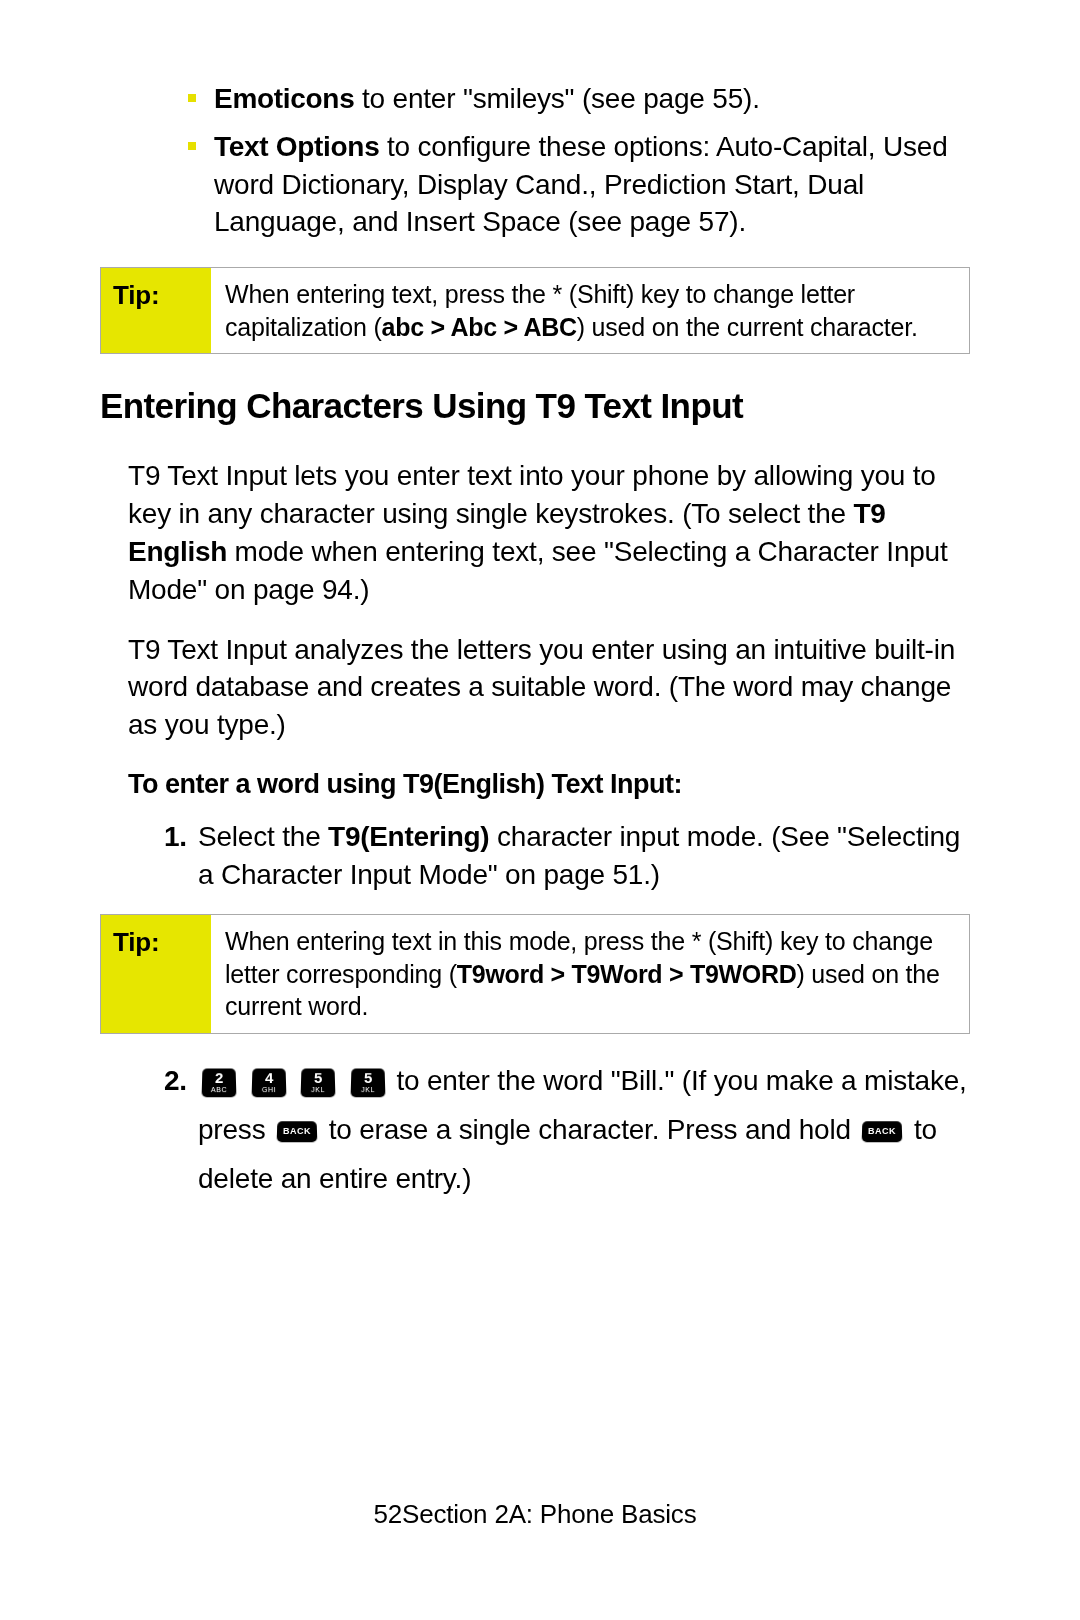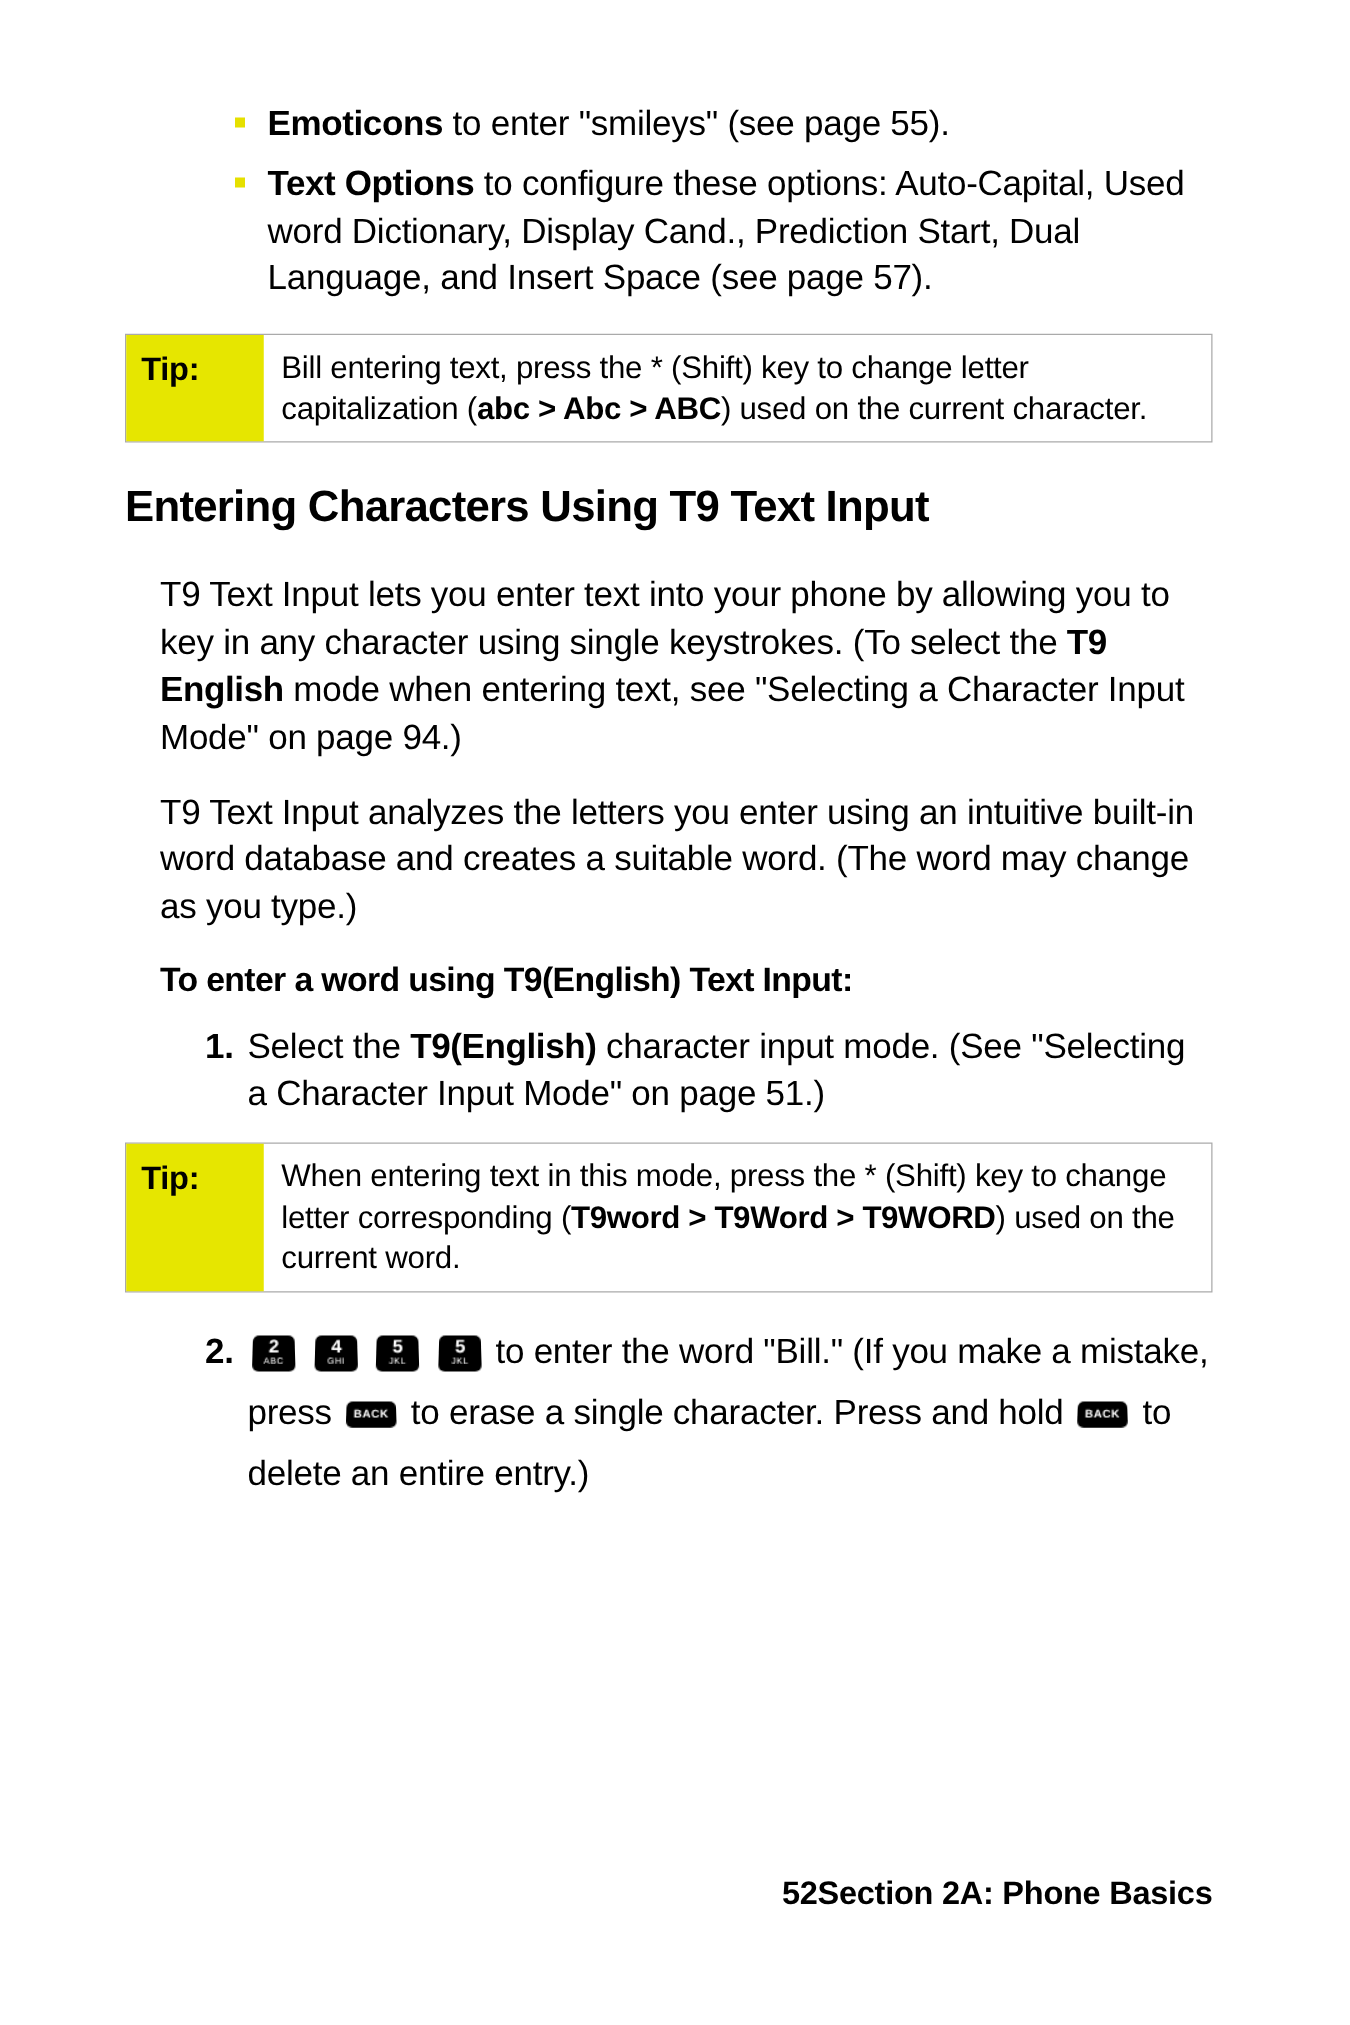--- a/index.html
+++ b/index.html
@@ -92,22 +92,22 @@
     left: 0;
     top: 0;
     font-weight: 700;
   }
   .footer {
     position: absolute;
     bottom: 90px;
     left: 100px;
     right: 110px;
     display: flex;
-    justify-content: flex-end;
-    font-weight: 700;
+    justify-content: center;
+    font-weight: 400;
     font-size: 26px;
     letter-spacing: -0.2px;
   }
   .keyicon {
     display: inline-block;
     background: #000;
     color: #fff;
     border-radius: 5px;
     padding: 2px 4px 4px 4px;
     margin: 0 4px;
@@ -153,38 +153,38 @@
         <span class="bold">Emoticons</span><span> to enter "smileys" (see page 55).</span>
       </div>
       <div class="sub-bullet">
         <span class="bold">Text Options</span><span> to configure these options: Auto-Capital, Used word Dictionary, Display Cand., Prediction Start, Dual Language, and Insert Space (see page 57).</span>
       </div>
     </div>
 
     <div class="tipbox">
       <div class="label">Tip:</div>
       <div class="tipbody">
-        <span>Bill entering text, press the * (Shift) key to change letter capitalization (</span><span class="bold">abc &gt; Abc &gt; ABC</span><span>) used on the current character.</span>
+        <span>When entering text, press the * (Shift) key to change letter capitalization (</span><span class="bold">abc &gt; Abc &gt; ABC</span><span>) used on the current character.</span>
       </div>
     </div>
 
     <h2 class="section">Entering Characters Using T9 Text Input</h2>
 
     <p class="para">
       <span>T9 Text Input lets you enter text into your phone by allowing you to key in any character using single keystrokes. (To select the </span><span class="bold">T9 English</span><span> mode when entering text, see "Selecting a Character Input Mode" on page 94.)</span>
     </p>
 
     <p class="para">T9 Text Input analyzes the letters you enter using an intuitive built-in word database and creates a suitable word. (The word may change as you type.)</p>
 
     <p class="substep-head">To enter a word using T9(English) Text Input:</p>
 
     <ol class="ol">
       <li>
         <span class="num">1.</span>
-        <span>Select the </span><span class="bold">T9(English)</span><span> character input mode. (See "Selecting a Character Input Mode" on page 51.)</span>
+        <span>Select the </span><span class="bold">T9(Entering)</span><span> character input mode. (See "Selecting a Character Input Mode" on page 51.)</span>
       </li>
     </ol>
 
     <div class="tipbox">
       <div class="label">Tip:</div>
       <div class="tipbody">
         <span>When entering text in this mode, press the * (Shift) key to change letter corresponding (</span><span class="bold">T9word &gt; T9Word &gt; T9WORD</span><span>) used on the current word.</span>
       </div>
     </div>
 

